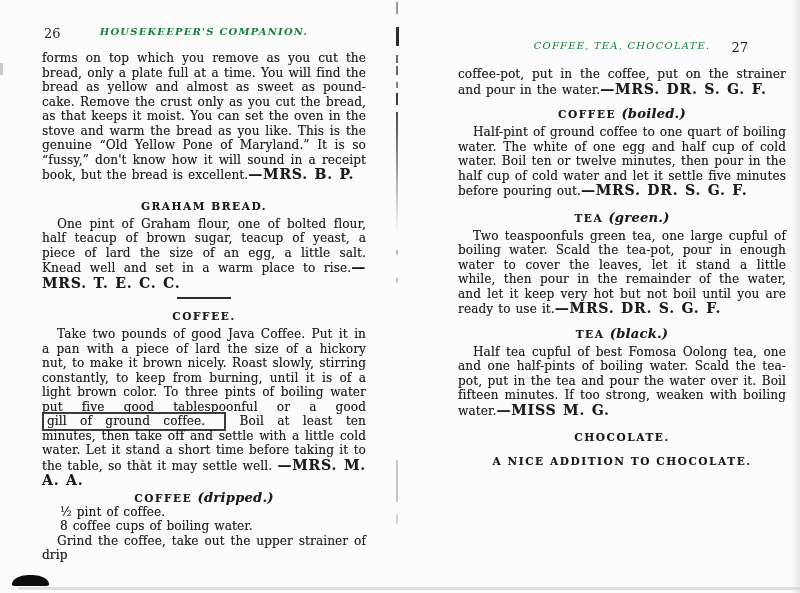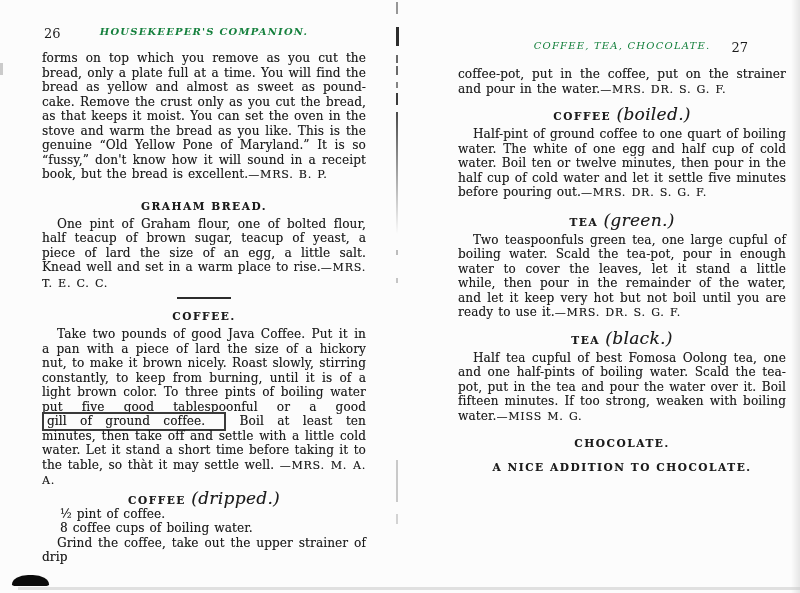--- a/index.html
+++ b/index.html
@@ -28,32 +28,32 @@
 
   
   .body-text{
     margin:0;text-align:justify;
     font-size:12px;line-height:14.5px;
     letter-spacing:0.15px;word-spacing:1px;
     color:#1c1c1c;
     text-shadow:0.2px 0.2px 0.3px rgba(25,25,25,0.45);
   }
   .indent{text-indent:15px;}
-  .attrib{font-size:11px;letter-spacing:0.8px;}
+  .attrib{font-size:14px;letter-spacing:0.8px;font-weight:bold;}
 
   
   .subhead{
     margin:0;text-align:center;
     font-size:10.5px;font-weight:bold;letter-spacing:1.6px;
     color:#1b1b1b;line-height:14px;
     text-shadow:0.2px 0.2px 0.3px rgba(25,25,25,0.4);
   }
   .subhead .ital{
-    font-weight:normal;font-style:italic;
-    font-size:17px;letter-spacing:0.3px;
+    font-weight:bold;font-style:italic;
+    font-size:13px;letter-spacing:0.3px;
   }
   .section-head{
     margin:0;text-align:center;
     font-size:15px;letter-spacing:1.5px;font-weight:500;
     color:#161616;line-height:20px;
     text-shadow:0.2px 0.2px 0.3px rgba(25,25,25,0.45);
   }
   .rule{
     width:54px;height:2px;background:#2c2c2c;margin:0 auto;
   }

